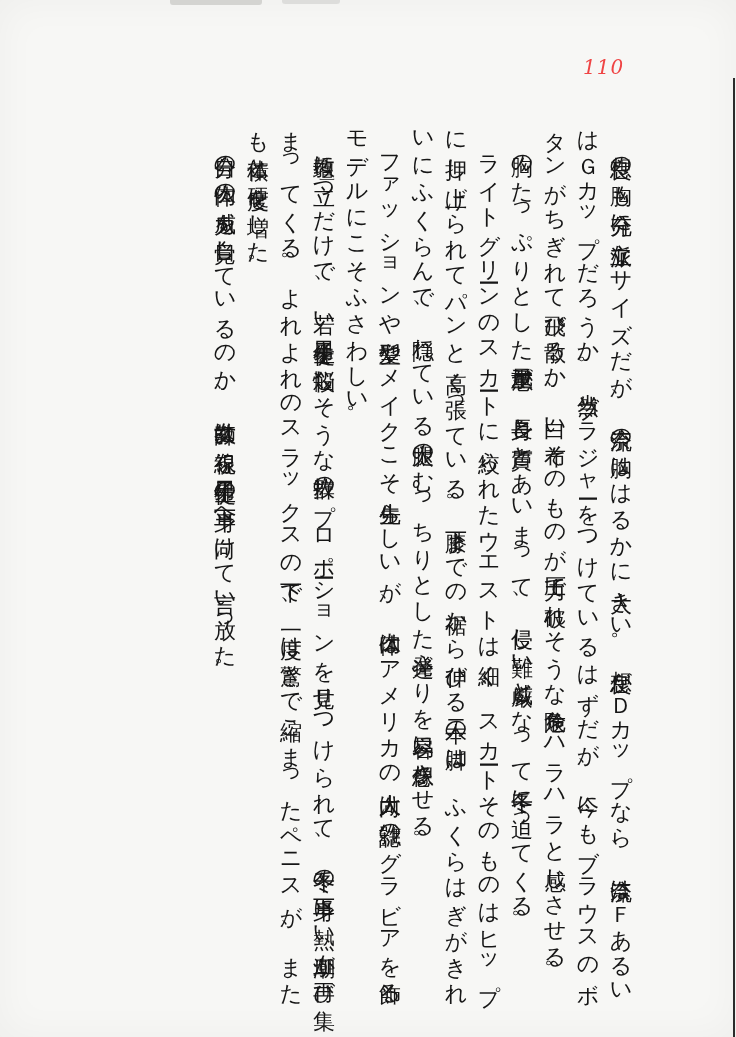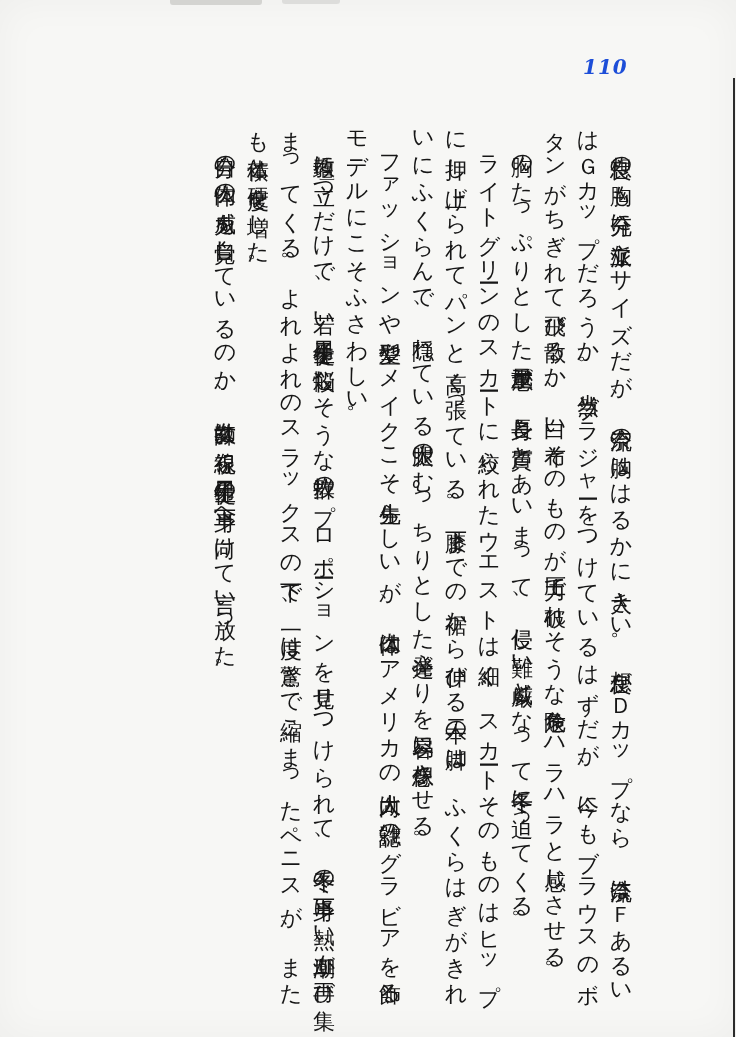--- a/index.html
+++ b/index.html
@@ -14,22 +14,21 @@
     background: #f7f7f5;
     overflow: hidden;
     box-shadow: inset 0 0 40px rgba(0,0,0,0.04);
   }
   .page-number {
     position: absolute;
     top: 55px; left: 583px;
     font-size: 20px;
     font-style: italic;
     letter-spacing: 1px;
-    color: #1d4ed8;
-    font-weight: bold;
+    color: #ef4444;
   }
   .text-block {
     position: absolute;
     top: 116px; right: 98px;
     width: 562px; height: 878px;
     writing-mode: vertical-rl;
     text-orientation: mixed;
     color: #161616;
   }
   .text-block p {

